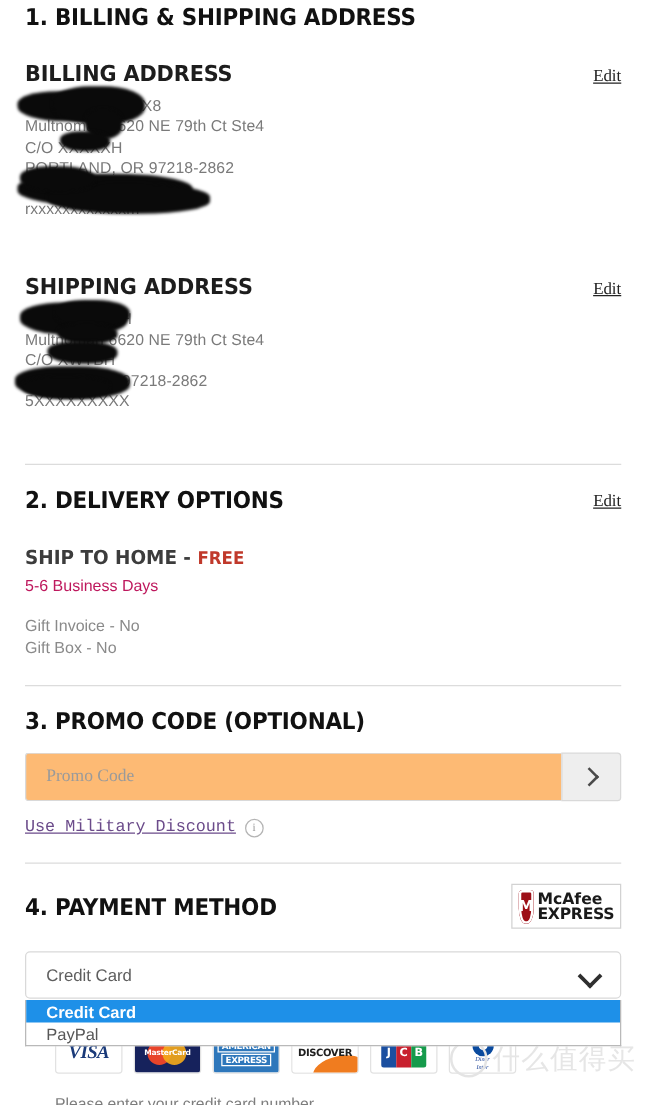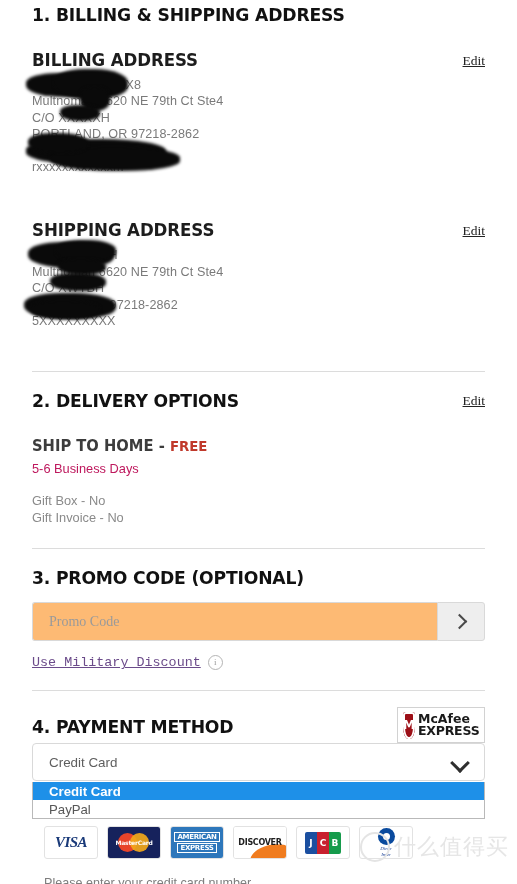--- a/index.html
+++ b/index.html
@@ -13,21 +13,21 @@
     overflow: hidden;
     font-family: "Liberation Sans", sans-serif;
     color: #2b2b2b;
     position: relative;
   }
   .page {
     position: relative;
     width: 517px;
     height: 884px;
     box-sizing: border-box;
-    padding: 0 32px;
+    padding: 0 20px;
   }
 
   
   .section-title {
     font-family: "DejaVu Sans", sans-serif;
     font-weight: bold;
     font-size: 18.5px;
     letter-spacing: -0.2px;
     color: #111111;
     text-transform: uppercase;
@@ -224,21 +224,21 @@
     font-size: 12.5px;
     color: #1a1a1a;
     letter-spacing: -0.2px;
   }
   .choose-label {
     margin-top: 18px;
     font-size: 12.8px;
     color: #6f6f6f;
   }
 
-  .select-wrap { position: relative; margin-top: 0; }
+  .select-wrap { position: relative; margin-top: 18px; }
   .select-box {
     height: 38px;
     border: 1px solid #d9d9d9;
     border-radius: 4px;
     display: flex;
     align-items: center;
     padding: 0 16px;
     font-size: 13.4px;
     color: #5e5e5e;
     background: #ffffff;
@@ -454,22 +454,22 @@
     <div class="row-between">
       <div class="section-title">2. DELIVERY OPTIONS</div>
       <div class="edit-link">Edit</div>
     </div>
 
     <div class="ship-home" style="margin-top:26px">
       <span>SHIP TO HOME - </span><span class="free">FREE</span>
     </div>
     <div class="delivery-sub">5-6 Business Days</div>
     <div class="gift-lines">
+      <div>Gift Invoice - No</div>
       <div>Gift Box - No</div>
-      <div>Gift Invoice - No</div>
     </div>
   </div>
 
   <div class="divider" style="margin-top:22px"></div>
 
   <div style="margin-top:18px">
     <div class="section-title">3. PROMO CODE (OPTIONAL)</div>
 
     <div class="promo-row">
       <input class="promo-input" type="text" placeholder="Promo Code" style="">

